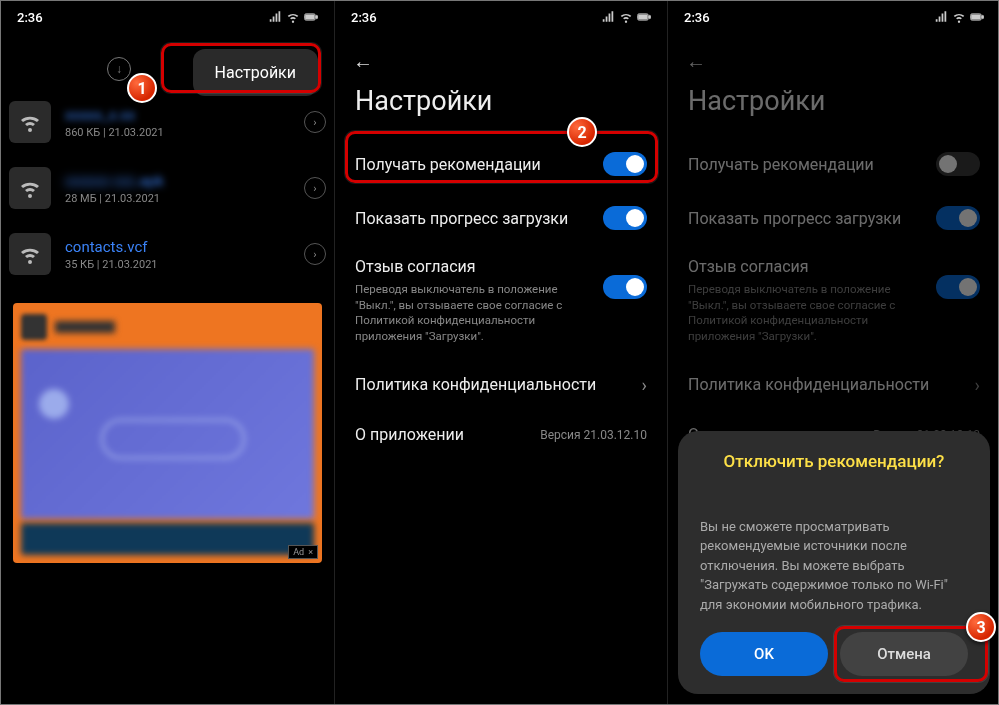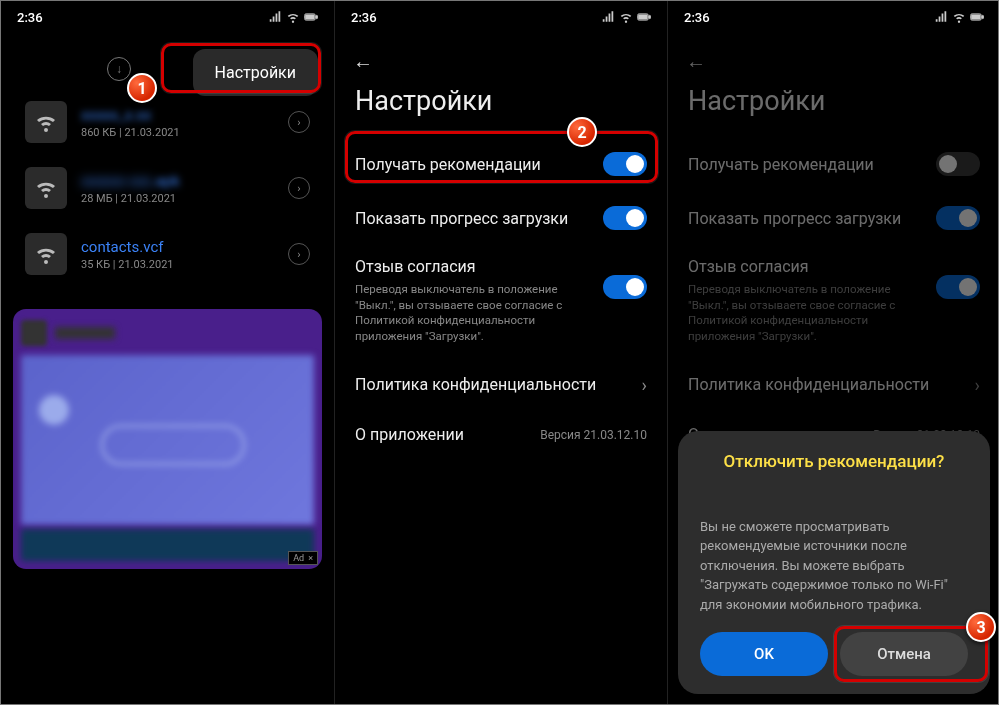--- a/index.html
+++ b/index.html
@@ -32,37 +32,37 @@
     padding: 14px 22px; font-size: 16px;
     box-shadow: 0 4px 14px rgba(0,0,0,.6);
   }
   .download-circle-btn {
     position: absolute; top: 56px; left: 106px;
     width: 24px; height: 24px; border: 1.5px solid #777; border-radius: 50%;
     display:flex;align-items:center;justify-content:center;color:#777;font-size:12px;
   }
 
   .file-row {
-    display:flex; align-items:center; padding: 12px 24px; gap:14px;
+    display:flex; align-items:center; padding: 12px 8px; gap:14px;
   }
   .file-icon {
     width:42px;height:42px;background:#2b2b2b;border-radius:6px;
     display:flex;align-items:center;justify-content:center;
   }
   .file-meta { flex:1; }
   .file-name { font-size:15px; color:#3b82f6; filter: blur(3.5px); }
   .file-name.clear { filter:none; }
   .file-sub { font-size:11px; color:#888; margin-top:2px;}
   .open-btn {
     width:22px;height:22px;border:1.5px solid #555;border-radius:50%;
     display:flex;align-items:center;justify-content:center;color:#888;font-size:11px;
   }
 
   .ad-card {
-    margin: 22px 12px; background:#4c1d95; border-radius:13px; padding:8px;
+    margin: 16px 12px; background:#f97316; border-radius:4px; padding:8px;
     filter: saturate(.9);
   }
   .ad-head { height:32px; display:flex;align-items:center;gap:8px; margin-bottom:6px;}
   .ad-head .sq{width:26px;height:26px;background:#333;border-radius:4px;filter:blur(2px);}
   .ad-head .tx{width:60px;height:12px;background:#333;filter:blur(3px);}
   .ad-body {
     height:170px; background: linear-gradient(135deg,#5a62d6,#6d76e8);
     border-radius:2px; position:relative; overflow:hidden;
     filter: blur(3px);
   }

